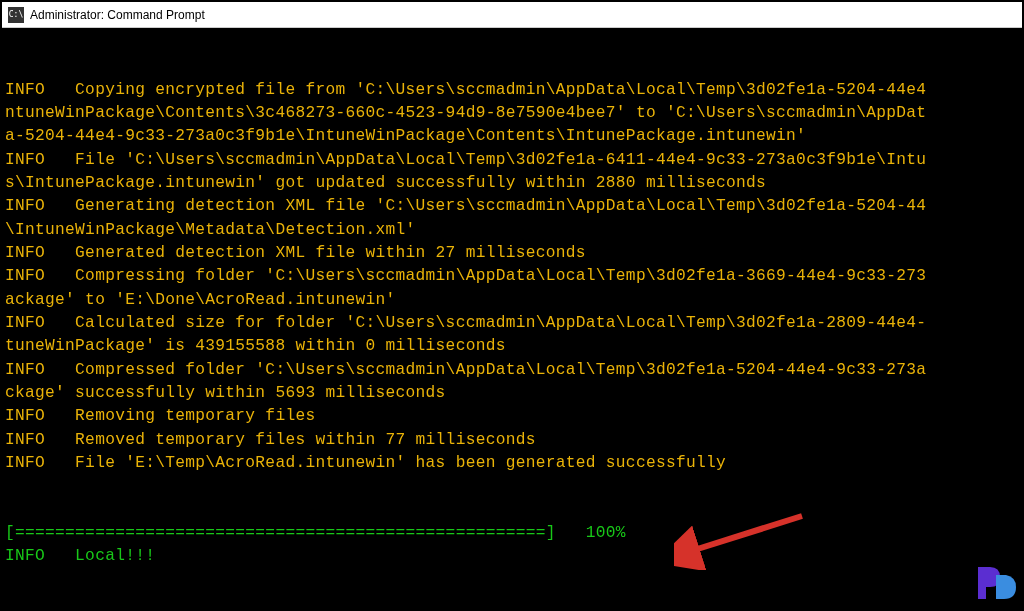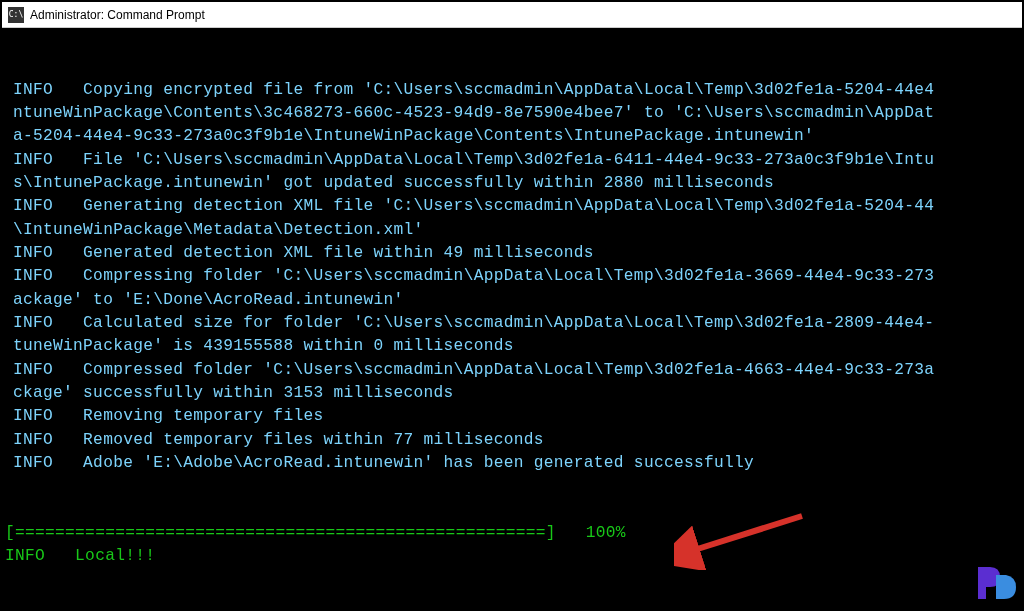--- a/index.html
+++ b/index.html
@@ -47,21 +47,21 @@
       background: #000;
       color: #e8e8e8;
       font-size: 16.2px;
       line-height: 1.44;
       padding: 4px 0 0 3px;
       white-space: pre;
       overflow: hidden;
       letter-spacing: 0.3px;
       position: relative;
     }
-    .white { color: #7dd3fc; margin-left: 8px; }
+    .white { color: #eab308; }
     .green { color: #18c818; }
     .arrow {
       position: absolute;
       left: 672px;
       top: 482px;
       pointer-events: none;
     }
     .logo-badge {
       position: absolute;
       right: 6px;
@@ -80,30 +80,30 @@
     <span>Administrator: Command Prompt</span>
   </div>
   <div class="console">
     <div id="console-lines"><span class="white">INFO   Copying encrypted file from 'C:\Users\sccmadmin\AppData\Local\Temp\3d02fe1a-5204-44e4</span>
 <span class="white">ntuneWinPackage\Contents\3c468273-660c-4523-94d9-8e7590e4bee7' to 'C:\Users\sccmadmin\AppDat</span>
 <span class="white">a-5204-44e4-9c33-273a0c3f9b1e\IntuneWinPackage\Contents\IntunePackage.intunewin'</span>
 <span class="white">INFO   File 'C:\Users\sccmadmin\AppData\Local\Temp\3d02fe1a-6411-44e4-9c33-273a0c3f9b1e\Intu</span>
 <span class="white">s\IntunePackage.intunewin' got updated successfully within 2880 milliseconds</span>
 <span class="white">INFO   Generating detection XML file 'C:\Users\sccmadmin\AppData\Local\Temp\3d02fe1a-5204-44</span>
 <span class="white">\IntuneWinPackage\Metadata\Detection.xml'</span>
-<span class="white">INFO   Generated detection XML file within 49 milliseconds</span>
+<span class="white">INFO   Generated detection XML file within 27 milliseconds</span>
 <span class="white">INFO   Compressing folder 'C:\Users\sccmadmin\AppData\Local\Temp\3d02fe1a-3669-44e4-9c33-273</span>
 <span class="white">ackage' to 'E:\Done\AcroRead.intunewin'</span>
 <span class="white">INFO   Calculated size for folder 'C:\Users\sccmadmin\AppData\Local\Temp\3d02fe1a-2809-44e4-</span>
 <span class="white">tuneWinPackage' is 439155588 within 0 milliseconds</span>
-<span class="white">INFO   Compressed folder 'C:\Users\sccmadmin\AppData\Local\Temp\3d02fe1a-4663-44e4-9c33-273a</span>
-<span class="white">ckage' successfully within 3153 milliseconds</span>
+<span class="white">INFO   Compressed folder 'C:\Users\sccmadmin\AppData\Local\Temp\3d02fe1a-5204-44e4-9c33-273a</span>
+<span class="white">ckage' successfully within 5693 milliseconds</span>
 <span class="white">INFO   Removing temporary files</span>
 <span class="white">INFO   Removed temporary files within 77 milliseconds</span>
-<span class="white">INFO   Adobe 'E:\Adobe\AcroRead.intunewin' has been generated successfully</span>
+<span class="white">INFO   File 'E:\Temp\AcroRead.intunewin' has been generated successfully</span>
 <span class="white"></span>
 <span class="white"></span>
 <span class="green">[=====================================================]   100%</span>
 <span class="green">INFO   Local!!!</span>
 <span class="white"></span>
 <span class="white"></span>
 
 </div>
     <svg class="arrow" width="140" height="60">
       <defs>

